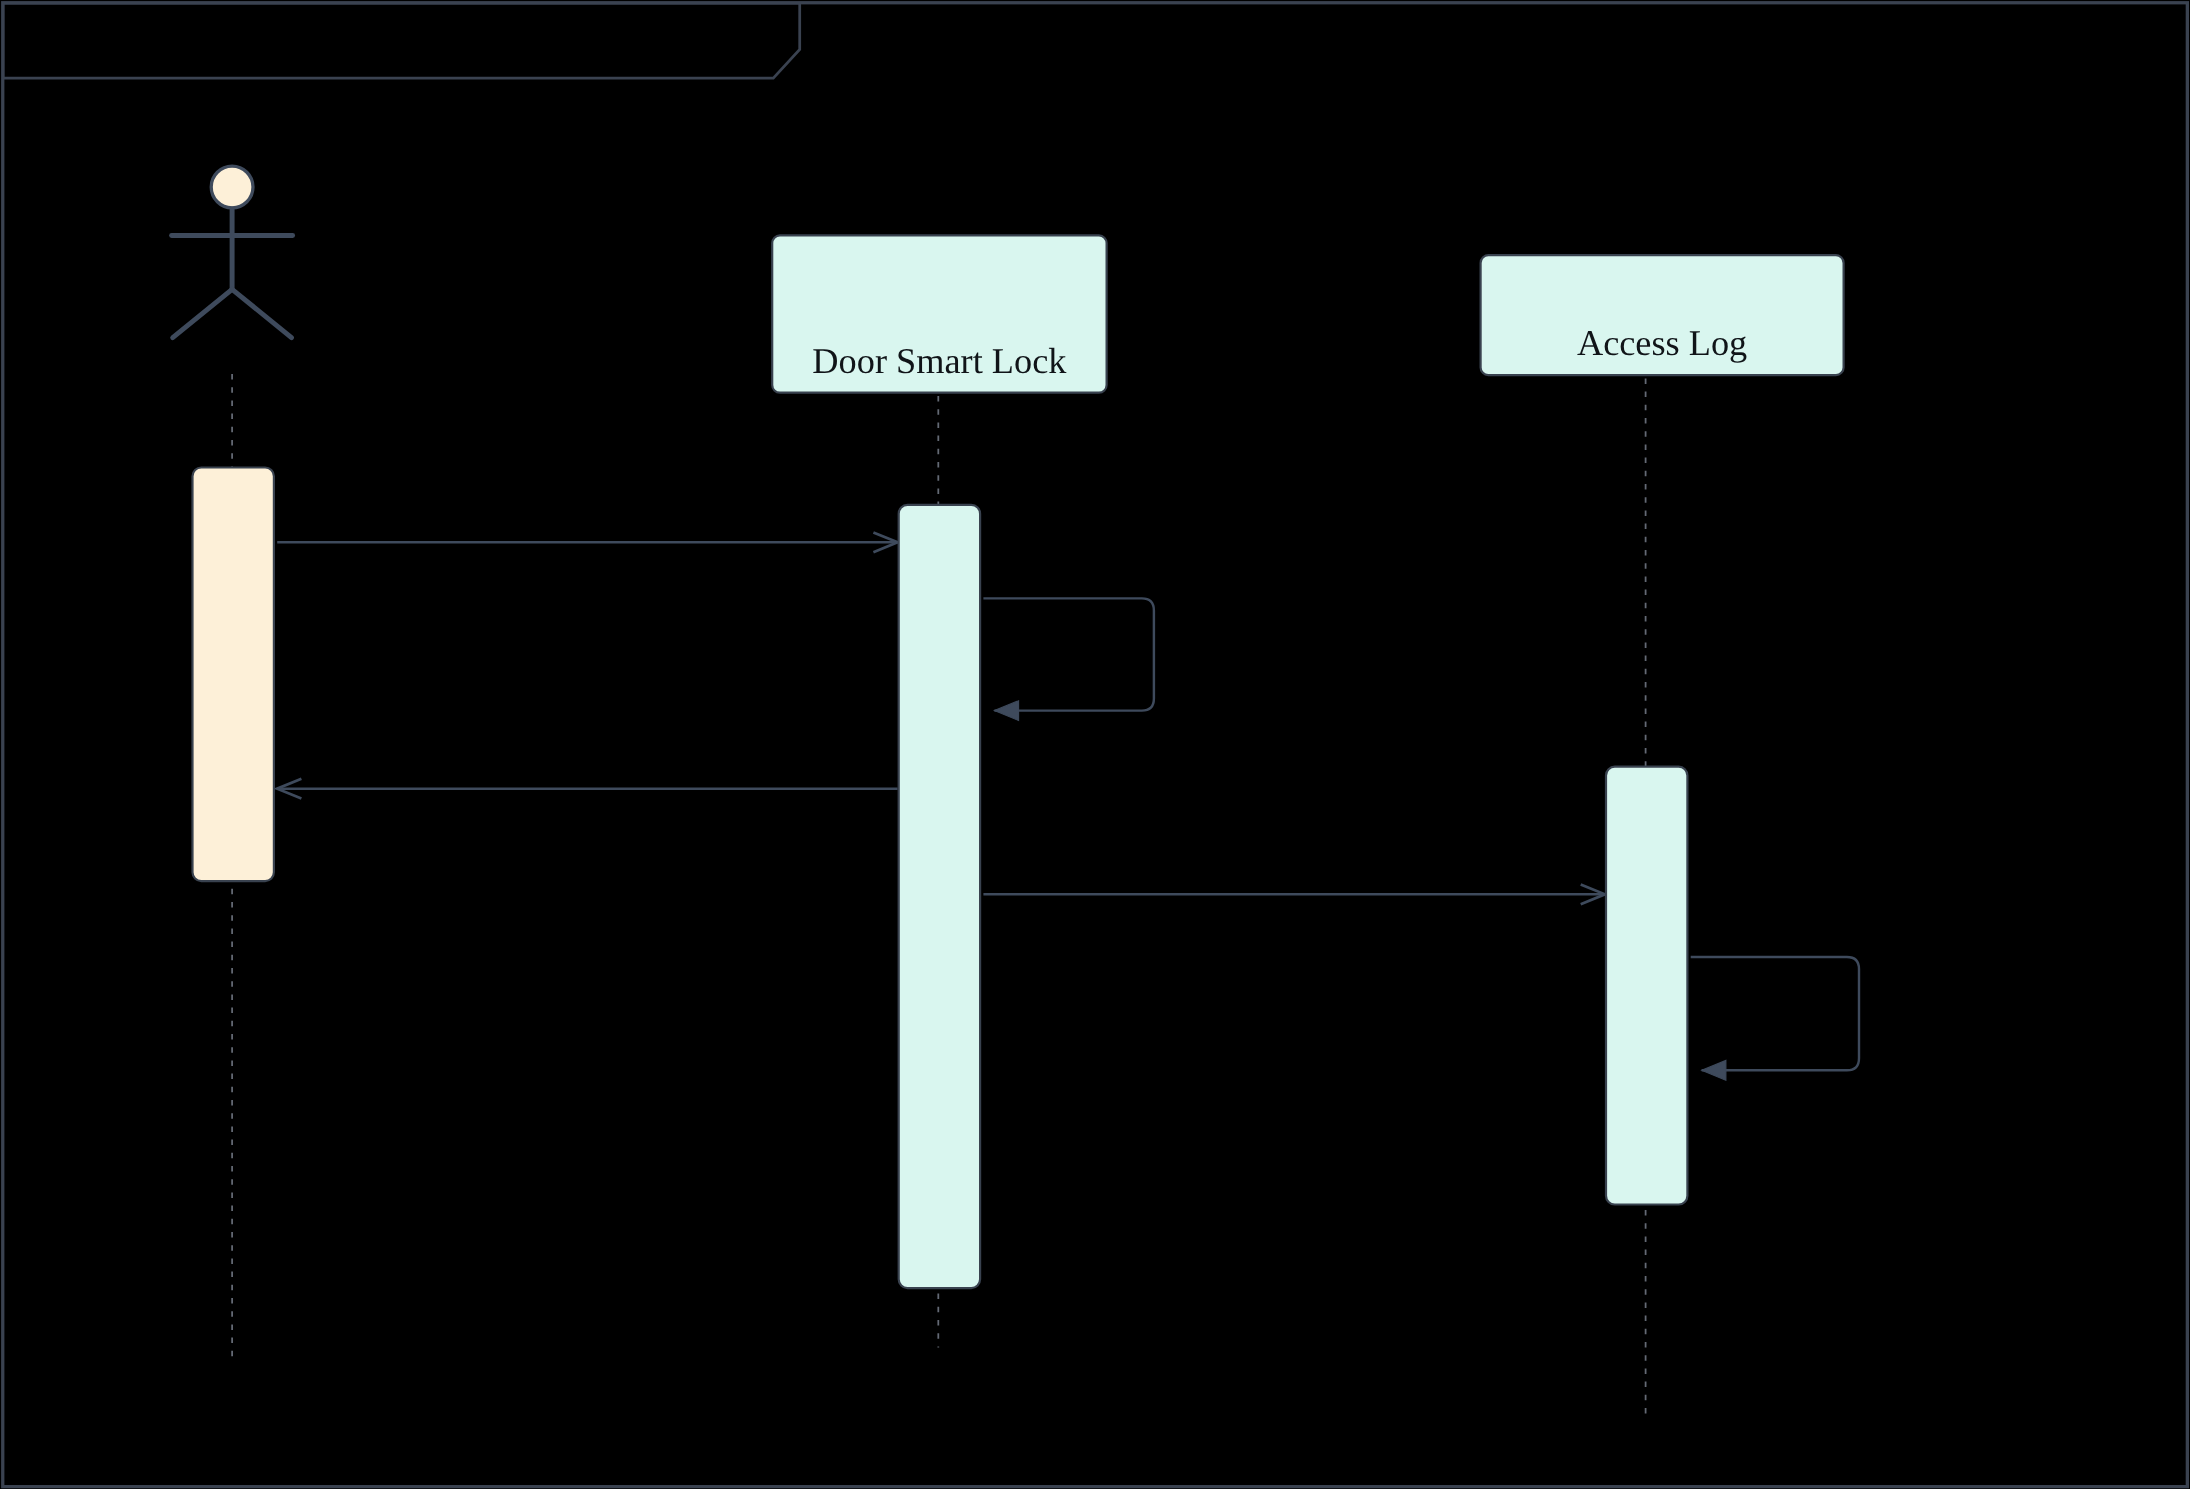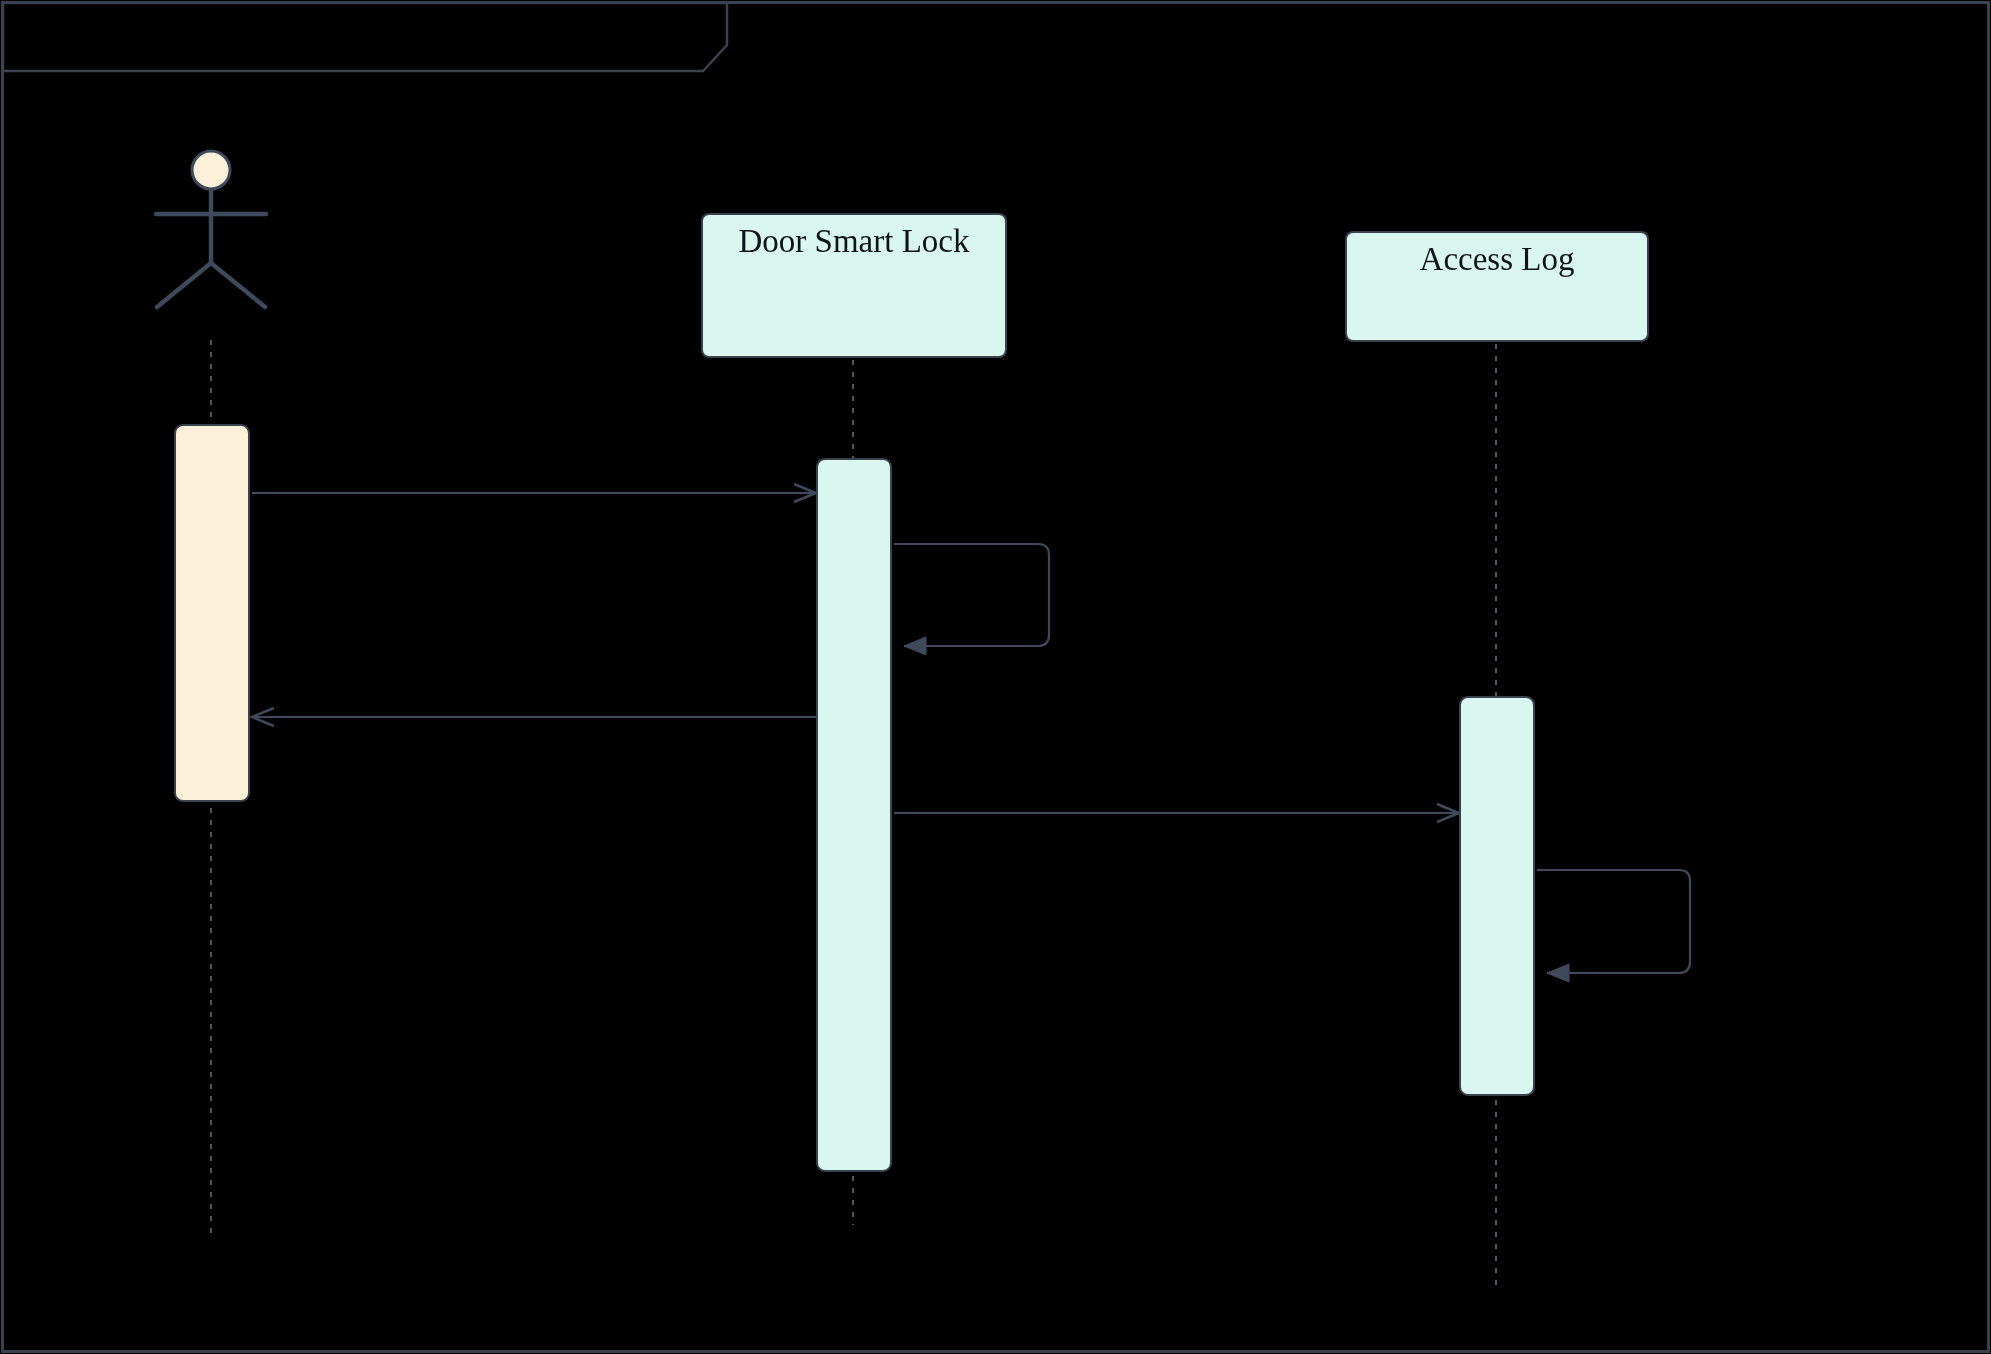--- a/index.html
+++ b/index.html
@@ -32,21 +32,21 @@
 
   .msg{stroke:var(--stroke);stroke-width:2.2;fill:none;}
   .marker-open-path{stroke:var(--stroke);stroke-width:2.5;fill:none;}
   .marker-filled-path{stroke:var(--stroke);stroke-width:1;fill:var(--stroke);}
 
   .participant{
     position:absolute;
     background:var(--box-fill);
     border:2.5px solid var(--box-border);
     border-radius:8px;
-    display:flex;align-items:flex-start;justify-content:center;
+    display:flex;align-items:flex-end;justify-content:center;
     text-align:center;
     font-size:33px;line-height:1.25;
     color:var(--box-text);
     padding:6px 30px;
   }
   .activation{
     position:absolute;
     border:2.5px solid var(--box-border);
     border-radius:9px;
   }
@@ -92,21 +92,21 @@
 
     <line class="msg" x1="894" y1="813" x2="1459" y2="813" marker-end="url(#arrow-open)"></line>
 
     <path class="msg" d="M 1537 870 H 1679 Q 1690 870 1690 881 V 962 Q 1690 973 1679 973 H 1547" marker-end="url(#arrow-filled)"></path>
   </svg>
 
   <div class="participant" style="left:701px;top:213px;width:306px;height:145px;">
     <span>Door Smart Lock</span>
   </div>
 
-  <div class="participant" style="left:1345px;top:231px;width:304px;height:111px;">
+  <div class="participant" style="left:1345px;top:231px;width:332px;height:111px;">
     <span>Access Log</span>
   </div>
 
   <div class="activation cream" style="left:174px;top:424px;width:76px;height:378px;"></div>
 
   <div class="activation mint" style="left:816px;top:458px;width:76px;height:714px;"></div>
 
   <div class="activation mint" style="left:1459px;top:696px;width:76px;height:400px;"></div>
 
 </div>

